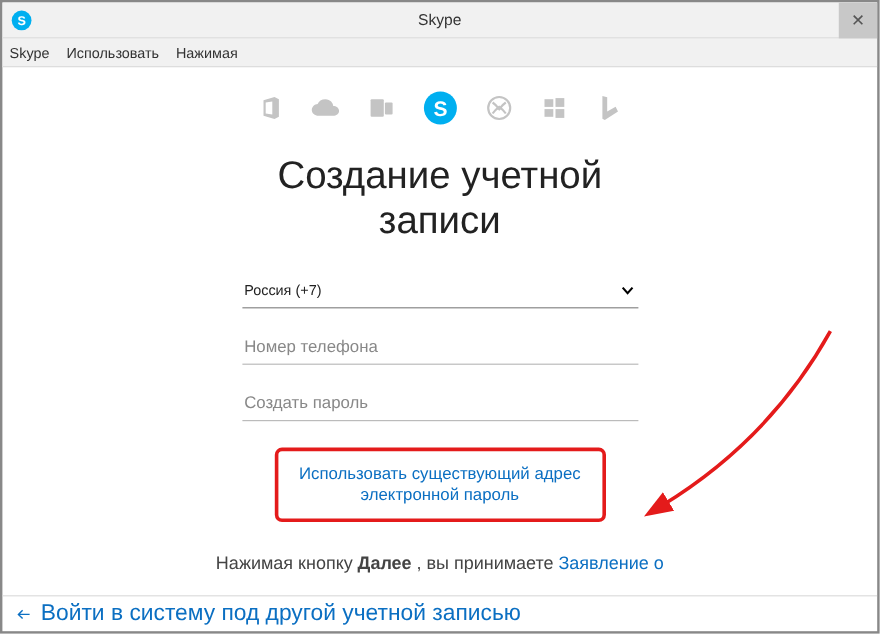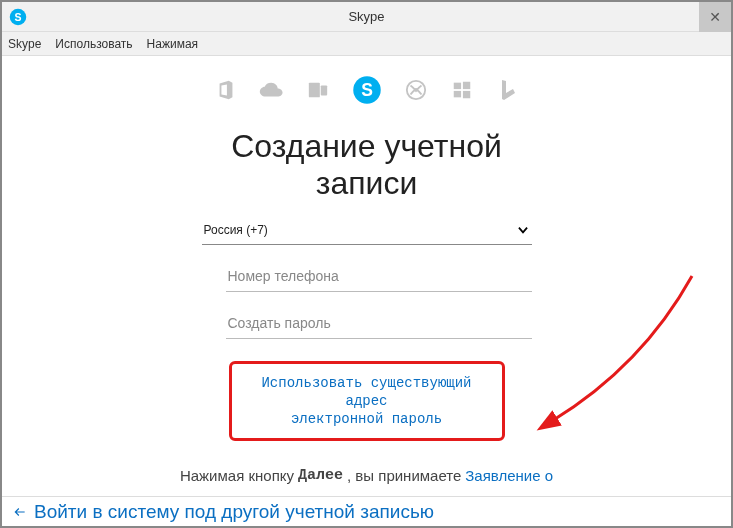--- a/index.html
+++ b/index.html
@@ -75,34 +75,34 @@
     display:flex;align-items:center;justify-content:center;
     color: #c4c4c4;
   }
   .brand-icon.skype { color: #00aff0; width:32px;height:32px;}
   h1.create-title {
     font-weight: 300;
     font-size: 32px;
     color: #222;
     text-align: center;
     line-height: 1.15;
-    margin-bottom: 14px;
+    margin-bottom: 26px;
   }
   .form {
     width: 330px;
     display:flex;flex-direction:column;
   }
   .select-row, .input-row {
     border-bottom: 1px solid #888;
     padding: 7px 2px;
     display: flex;
     align-items: center;
     margin-bottom: 16px;
   }
-  .input-row { border-bottom-color:#bbb;margin-left:24px; }
+  .input-row { border-bottom-color:#bbb; }
   .select-row .sel-text {
     flex: 1;
     font-size: 12px;
     color: #222;
   }
   .select-row .chev {
     font-size: 14px;
     color: #000;
   }
   .input-row input {
@@ -114,35 +114,34 @@
     background: transparent;
   }
   .input-row input::placeholder { color: #888; }
   .link-box {
     border: 3px solid #e41b1b;
     border-radius: 6px;
     padding: 10px 14px;
     text-align: center;
     margin-top: 6px;
     width: 276px;
-    font-family: Liberation Mono, monospace;
   }
   .link-box a {
     color: #0b6fc2;
     font-size: 14px;
     text-decoration: none;
     cursor: pointer;
   }
   .disclaimer {
     font-size: 15px;
     color: #444;
     margin-top: 26px;
     display:flex;gap:4px;
   }
-  .disclaimer .bold { font-weight:bold;font-family:Liberation Mono, monospace; }
+  .disclaimer .bold { font-weight:bold; }
   .disclaimer .link { color:#0b6fc2; cursor:pointer;text-align:center;}
   .footer {
     height: 30px;
     border-top: 1px solid #ddd;
     display: flex;
     align-items: center;
     padding-left: 10px;
     font-size: 19px;
     color: #0b6fc2;
     gap: 6px;

